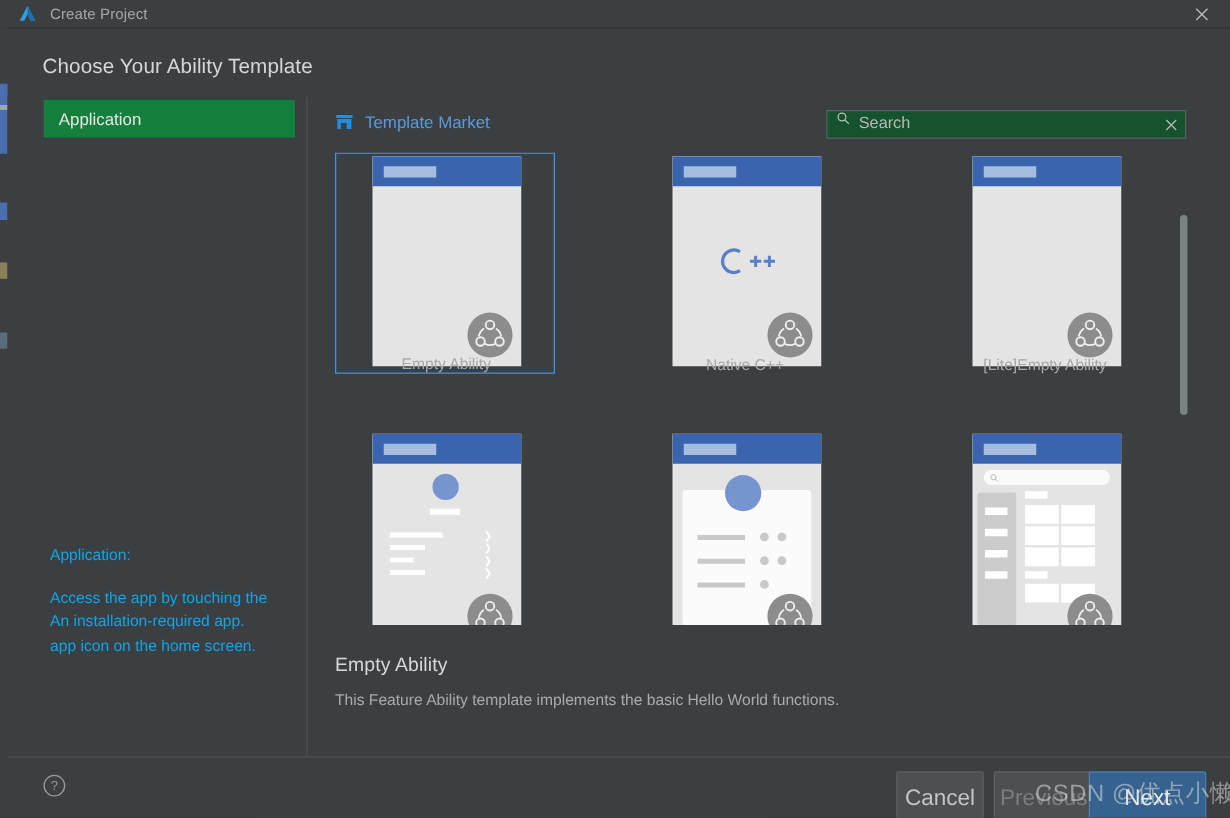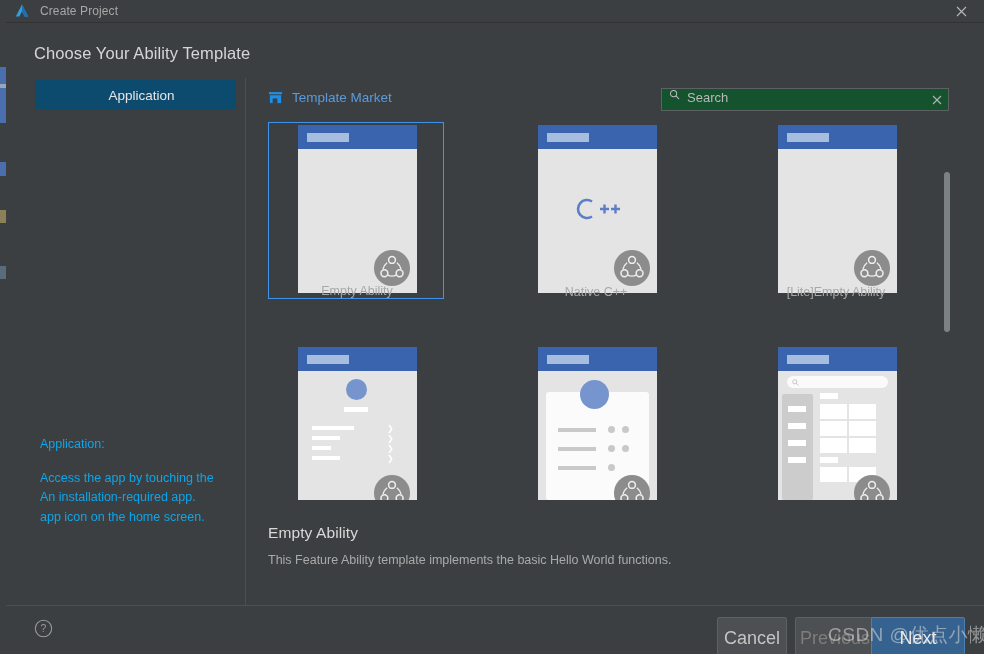--- a/index.html
+++ b/index.html
@@ -84,23 +84,22 @@
     left: 29px;
     width: 201px; height: 30px;
     display: flex; align-items: center;
     padding-left: 12px;
     box-sizing: border-box;
     font-size: 13.5px;
     color: #c9c9c9;
     cursor: default;
   }
   .nav-item.selected {
-    background: #0c4a6e;
+    background: #15803d;
     color: #e6e6e6;
-    justify-content: center;
   }
   .nav-item.n0 { top: 2px; }
   .nav-item.n1 { top: 36px; }
 
   .nav-desc {
     position: absolute;
     left: 34px;
     width: 196px;
     font-size: 12.5px;
     color: #0ea5e9;

